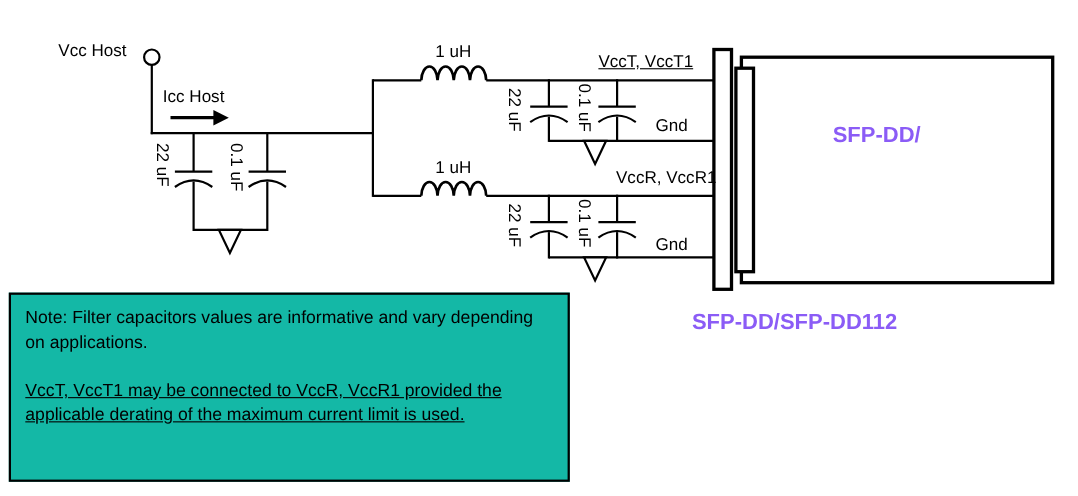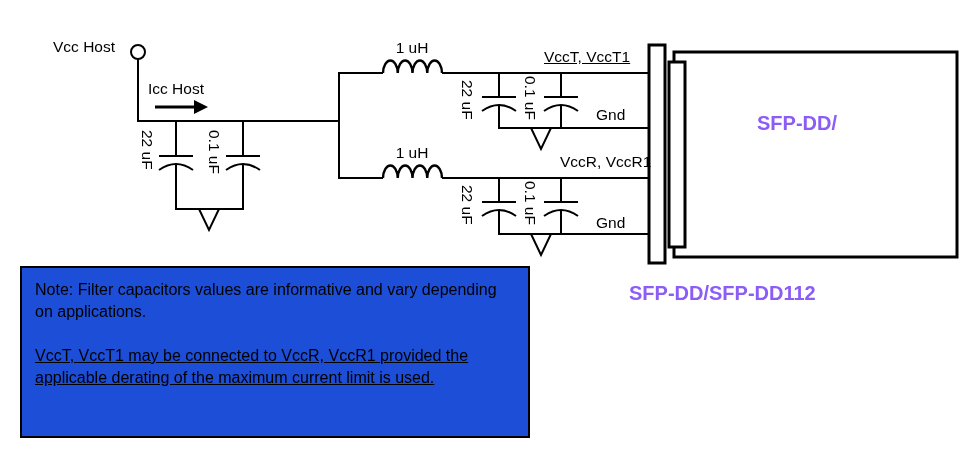--- a/index.html
+++ b/index.html
@@ -27,24 +27,24 @@
   .bold-lbl{
     position:absolute;
     font-size:20px;
     font-weight:bold;
     line-height:27px;
     white-space:nowrap;
     color:#8b5cf6;
   }
   .note-box{
     position:absolute;
-    left:20px;top:266px;
+    left:8px;top:266px;
     width:480px;height:146px;
     border:2px solid #000;
-    background:#1d4ed8;
+    background:#14b8a6;
     padding:11px 13px;
     font-size:16px;
     line-height:22px;
   }
   .note-box p{margin:0;}
   .note-box p + p{margin-top:22px;text-decoration:underline;}
 </style>
 </head>
 <body>
 

